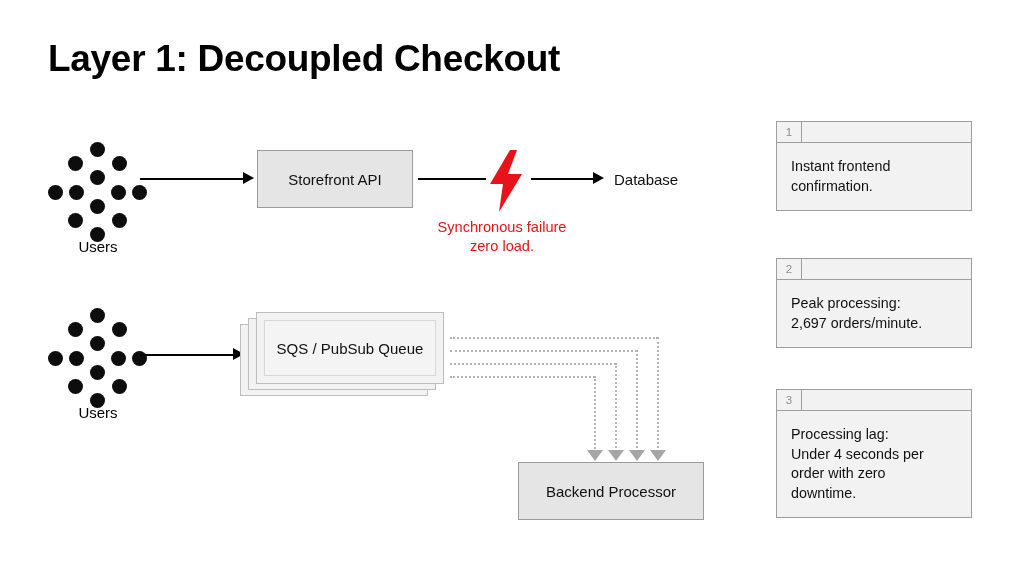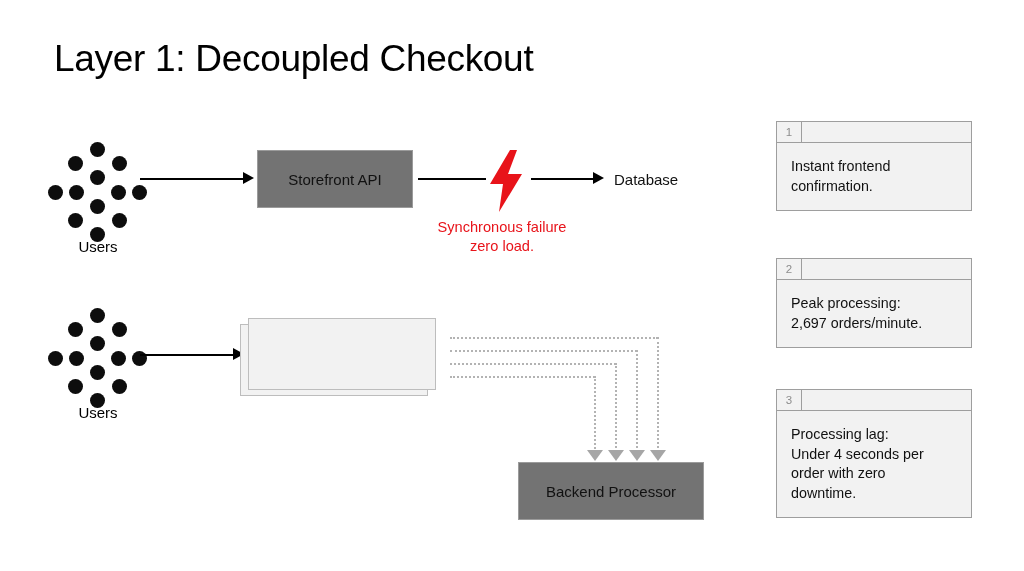--- a/index.html
+++ b/index.html
@@ -20,25 +20,24 @@
     position: absolute;
     inset: 0;
   }
 
   
   .title {
     position: absolute;
     left: 48px;
     top: 38px;
     font-size: 37px;
-    font-weight: normal;
+    font-weight: bold;
     letter-spacing: -0.3px;
     color: #000;
     white-space: nowrap;
-    margin-left: 6px;
   }
 
   
   .users-group {
     position: absolute;
     width: 100px;
     height: 116px;
   }
   .users-dots {
     position: absolute;
@@ -60,21 +59,21 @@
     left: 0;
     width: 100px;
     text-align: center;
     font-size: 15px;
     color: #000;
   }
 
   
   .node-box {
     position: absolute;
-    background: #737373;
+    background: #e5e5e5;
     border: 1.6px solid #9b9b9b;
     box-sizing: border-box;
     display: flex;
     align-items: center;
     justify-content: center;
     font-size: 15px;
     color: #111;
   }
 
   
@@ -273,20 +272,25 @@
     </div>
     <div class="users-label" style="top:96px;">Users</div>
   </div>
 
   <div class="arrow-line" style="left:140px; top:354px; width:94px;"></div>
   <div class="arrow-head-right" style="left:233px; top:348px;"></div>
 
   <div class="queue-stack" style="left:240px; top:312px; width:204px; height:84px;">
     <div class="queue-sheet" style="left:0px; top:12px; width:188px; height:72px;"></div>
     <div class="queue-sheet" style="left:8px; top:6px; width:188px; height:72px;"></div>
+    <div class="queue-front" style="left:16px; top:0px; width:188px; height:72px;">
+      <div class="queue-inner">
+        <span>SQS / PubSub Queue</span>
+      </div>
+    </div>
   </div>
 
   <div class="dotted-h" style="left:450px; top:337px; width:208px;"></div>
   <div class="dotted-v" style="left:657px; top:337px; height:115px;"></div>
   <div class="tri-down" style="left:650px; top:450px;"></div>
 
   <div class="dotted-h" style="left:450px; top:350px; width:187px;"></div>
   <div class="dotted-v" style="left:636px; top:350px; height:102px;"></div>
   <div class="tri-down" style="left:629px; top:450px;"></div>
 

